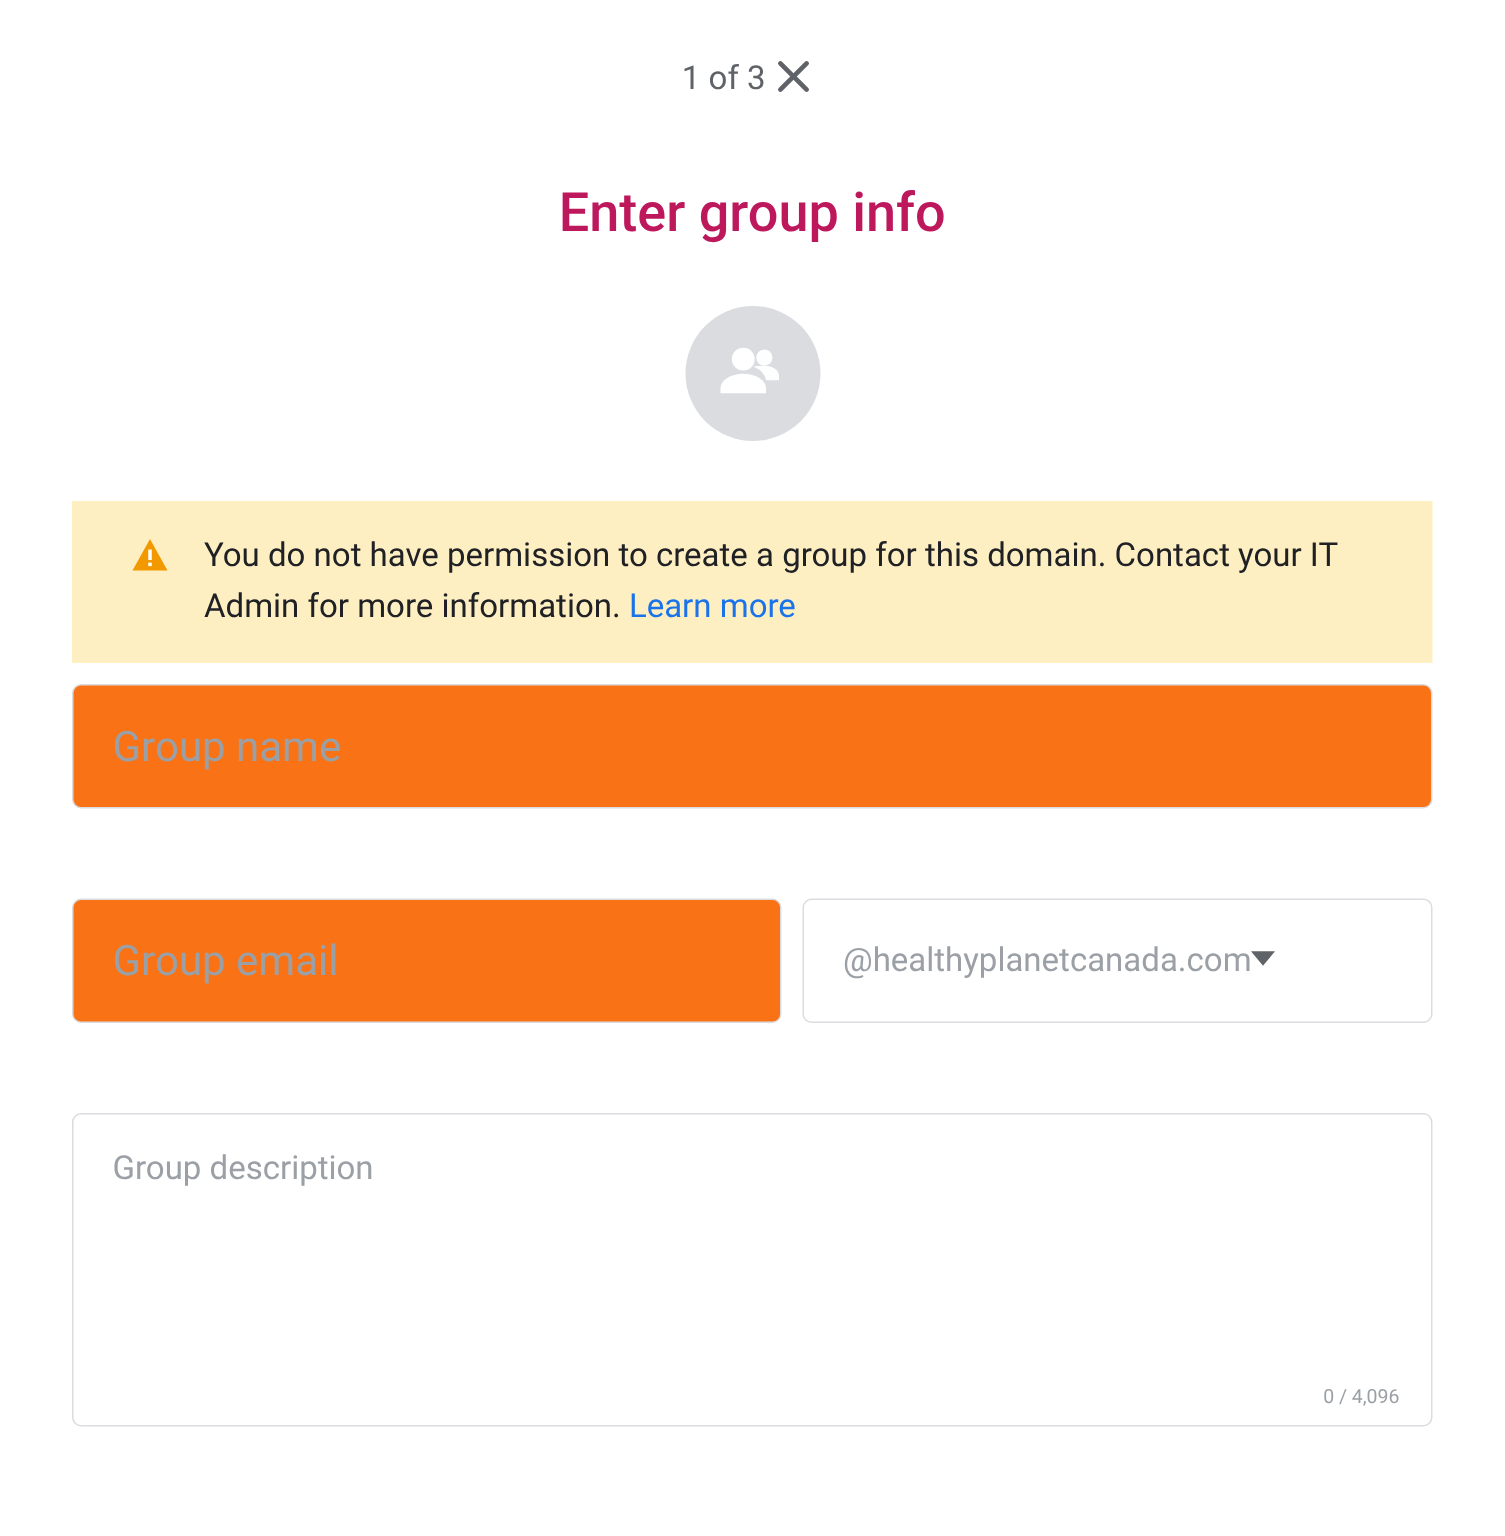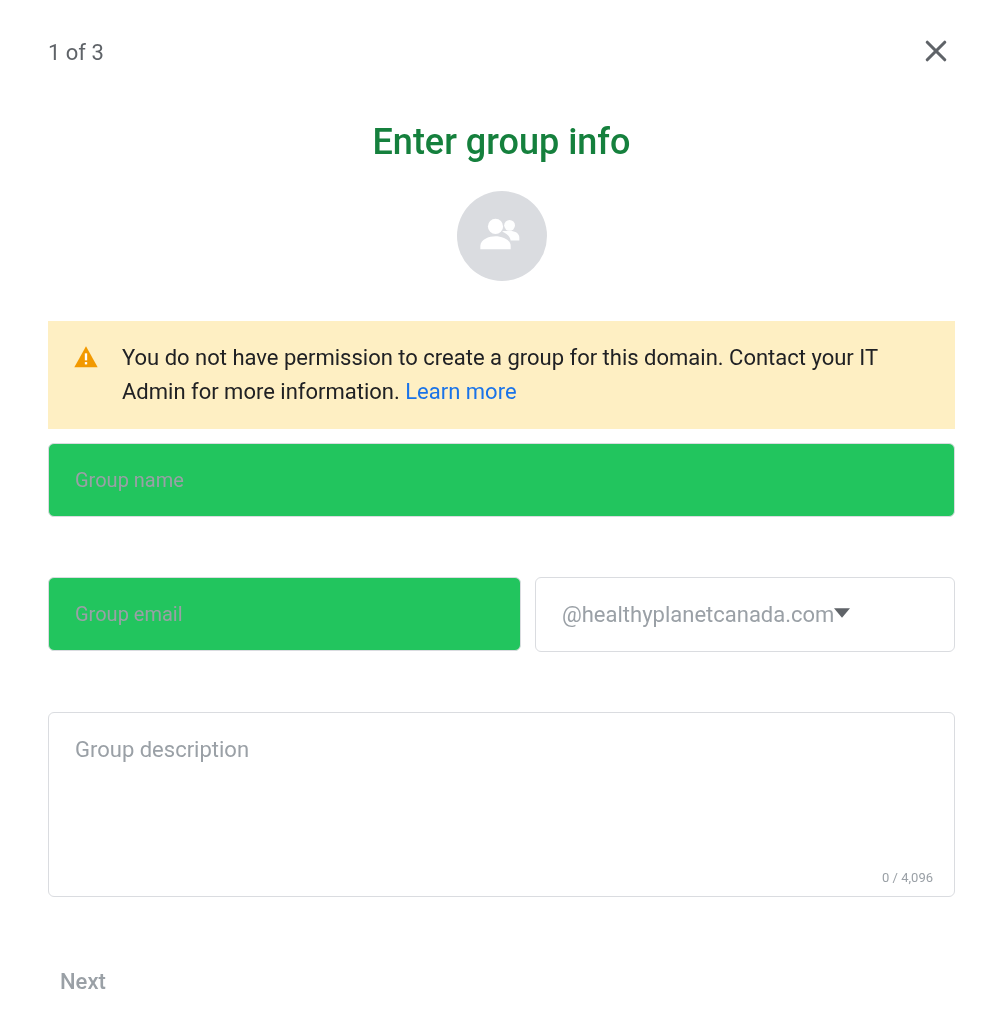--- a/index.html
+++ b/index.html
@@ -13,21 +13,21 @@
       width: 1003px;
       height: 1024px;
       color: #202124;
     }
     .container {
       padding: 32px 48px;
       position: relative;
     }
     .header-row {
       display: flex;
-      justify-content: space-between;
+      justify-content: center;
       align-items: center;
       margin-bottom: 48px;
     }
     .step-indicator {
       font-size: 22px;
       color: #5f6368;
     }
     .close-btn {
       background: none;
       border: none;
@@ -36,41 +36,41 @@
       color: #5f6368;
     }
     .close-btn svg {
       width: 30px;
       height: 30px;
     }
     .page-title {
       text-align: center;
       font-size: 36px;
       font-weight: 500;
-      color: #15803d;
-      margin-bottom: 28px;
+      color: #be185d;
+      margin-bottom: 41px;
     }
     .avatar-circle {
       width: 90px;
       height: 90px;
       border-radius: 50%;
       background: #dadce0;
       margin: 0 auto 40px auto;
       display: flex;
       align-items: center;
       justify-content: center;
     }
     .avatar-circle svg {
       width: 52px;
       height: 52px;
       fill: #fff;
     }
     .warning-banner {
       background: #feefc3;
-      padding: 20px 24px;
+      padding: 20px 38px;
       display: flex;
       align-items: flex-start;
       gap: 22px;
       margin-bottom: 14px;
     }
     .warning-icon {
       flex-shrink: 0;
       margin-top: 3px;
     }
     .warning-icon svg {
@@ -84,25 +84,25 @@
     }
     .warning-text a {
       color: #1a73e8;
       text-decoration: none;
     }
     .input-field {
       width: 100%;
       border: 1px solid #dadce0;
       border-radius: 6px;
       padding: 24px 26px;
-      font-size: 20px;
+      font-size: 28px;
       font-family: inherit;
       color: #202124;
       outline: none;
-      background: #22c55e;
+      background: #f97316;
     }
     .input-field::placeholder {
       color: #9aa0a6;
     }
     .group-name-field {
       margin-bottom: 60px;
     }
     .email-row {
       display: flex;
       gap: 14px;
@@ -138,21 +138,21 @@
     .description-field {
       width: 100%;
       border: 1px solid #dadce0;
       border-radius: 6px;
       padding: 24px 26px 48px 26px;
       font-size: 22px;
       font-family: inherit;
       color: #202124;
       outline: none;
       resize: none;
-      height: 185px;
+      height: 209px;
       background: #fff;
     }
     .description-field::placeholder {
       color: #9aa0a6;
     }
     .char-counter {
       position: absolute;
       right: 22px;
       bottom: 16px;
       font-size: 13px;

